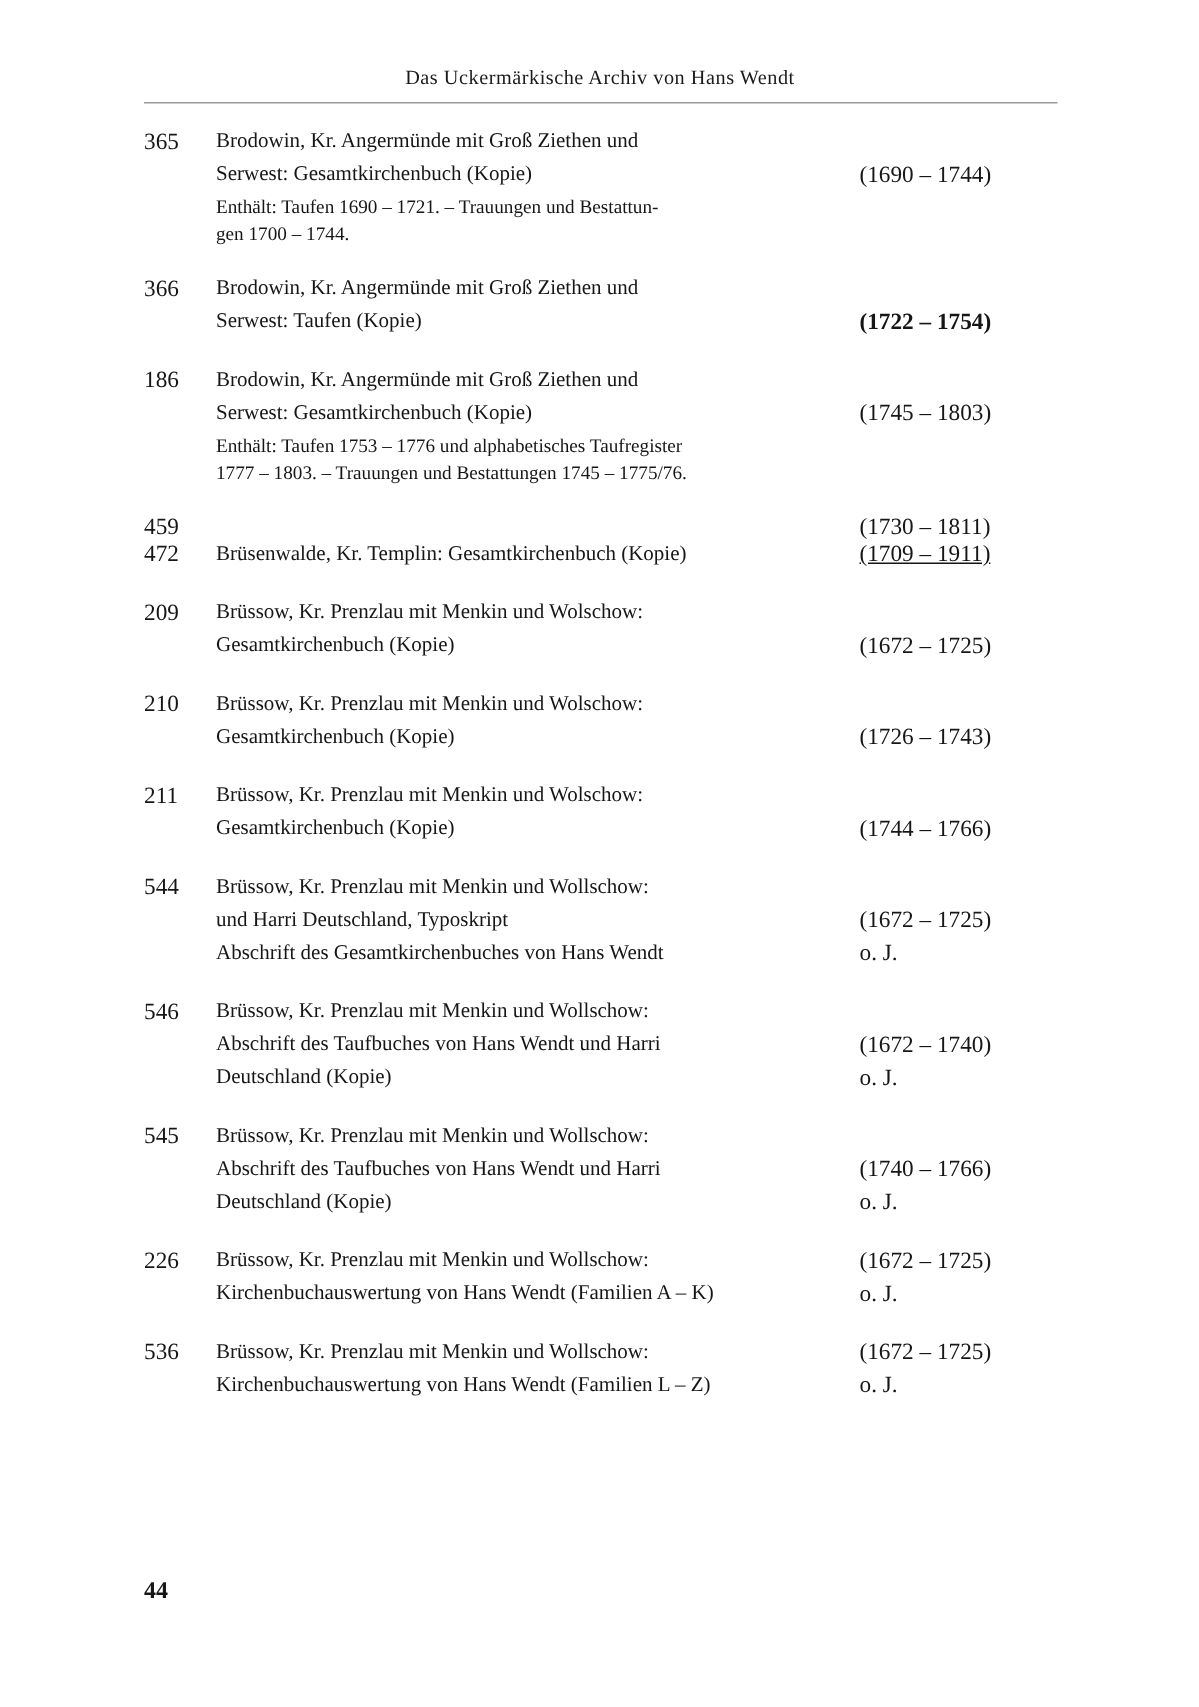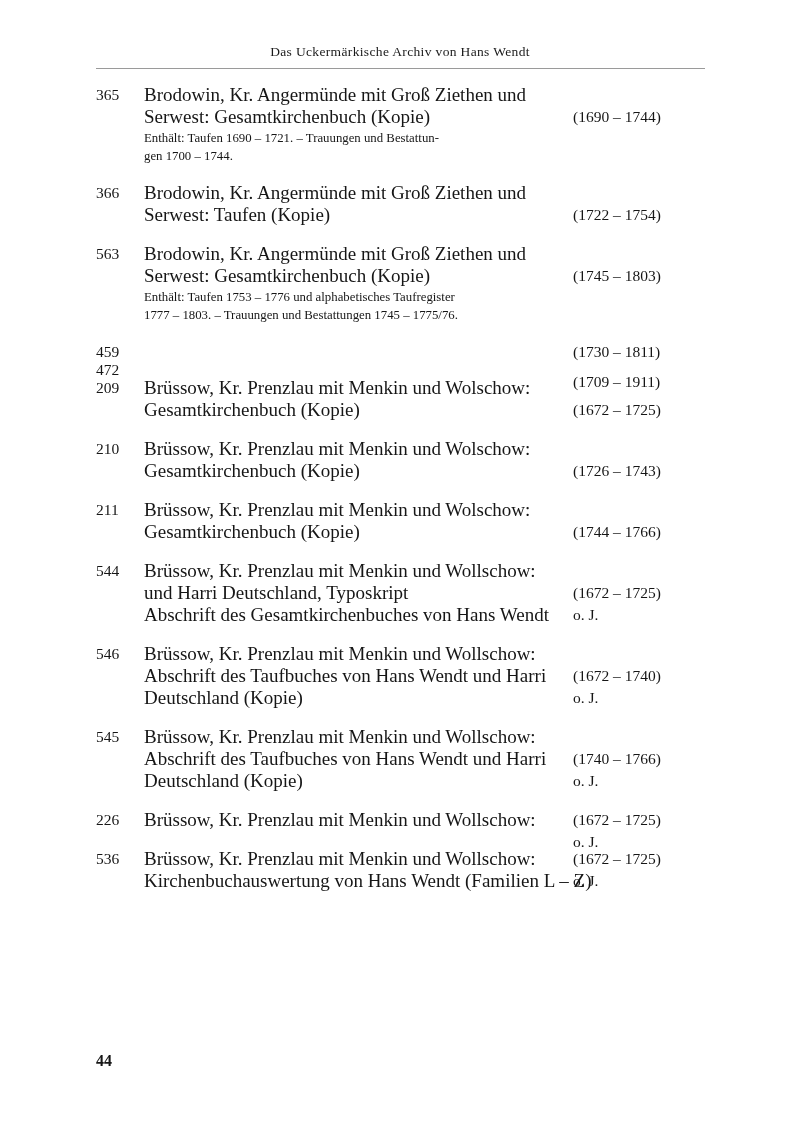--- a/index.html
+++ b/index.html
@@ -59,21 +59,21 @@
     left: 0;
     top: 0;
     width: 42px;
     text-align: left;
     font-size: 15.5px;
     line-height: 22px;
   }
   .title {
     margin-left: 48px;
     margin-right: 150px;
-    font-size: 19px;
+    font-size: 14px;
     line-height: 22px;
   }
   .title .ln {
     display: block;
     white-space: pre;
   }
   .dates {
     position: absolute;
     right: 0;
     width: 132px;
@@ -129,28 +129,28 @@
           <span class="ln">gen 1700 – 1744.</span>
         </div>
       </div>
       <div class="entry">
         <div class="entry-grid">
           <div class="num">366</div>
           <div class="title">
             <span class="ln">Brodowin, Kr. Angermünde mit Groß Ziethen und</span>
             <span class="ln">Serwest: Taufen (Kopie)</span>
           </div>
-          <div class="dates" style="top: 22px;">
+          <div class="dates" style="top: 22px; font-weight: bold;">
             <span class="ln">(1722 – 1754)</span>
           </div>
         </div>
       </div>
       <div class="entry">
         <div class="entry-grid">
-          <div class="num">563</div>
+          <div class="num">186</div>
           <div class="title">
             <span class="ln">Brodowin, Kr. Angermünde mit Groß Ziethen und</span>
             <span class="ln">Serwest: Gesamtkirchenbuch (Kopie)</span>
           </div>
           <div class="dates" style="top: 22px;">
             <span class="ln">(1745 – 1803)</span>
           </div>
         </div>
         <div class="note">
           <span class="ln">Enthält: Taufen 1753 – 1776 und alphabetisches Taufregister</span>
@@ -161,21 +161,24 @@
         <div class="entry-grid">
           <div class="num">459</div>
           <div class="dates" style="top: 0px;">
             <span class="ln">(1730 – 1811)</span>
           </div>
         </div>
       </div>
       <div class="entry">
         <div class="entry-grid">
           <div class="num">472</div>
-          <div class="dates" style="top: 12px;">
+          <div class="title">
+            <span class="ln">Brüsenwalde, Kr. Templin: Gesamtkirchenbuch (Kopie)</span>
+          </div>
+          <div class="dates" style="top: 0px; text-decoration: underline;">
             <span class="ln">(1709 – 1911)</span>
           </div>
         </div>
       </div>
       <div class="entry">
         <div class="entry-grid">
           <div class="num">209</div>
           <div class="title">
             <span class="ln">Brüssow, Kr. Prenzlau mit Menkin und Wolschow:</span>
             <span class="ln">Gesamtkirchenbuch (Kopie)</span>
@@ -249,20 +252,21 @@
             <span class="ln">(1740 – 1766)</span>
             <span class="ln">o. J.</span>
           </div>
         </div>
       </div>
       <div class="entry">
         <div class="entry-grid">
           <div class="num">226</div>
           <div class="title">
             <span class="ln">Brüssow, Kr. Prenzlau mit Menkin und Wollschow:</span>
+            <span class="ln">Kirchenbuchauswertung von Hans Wendt (Familien A – K)</span>
           </div>
           <div class="dates" style="top: 0px;">
             <span class="ln">(1672 – 1725)</span>
             <span class="ln">o. J.</span>
           </div>
         </div>
       </div>
       <div class="entry">
         <div class="entry-grid">
           <div class="num">536</div>

